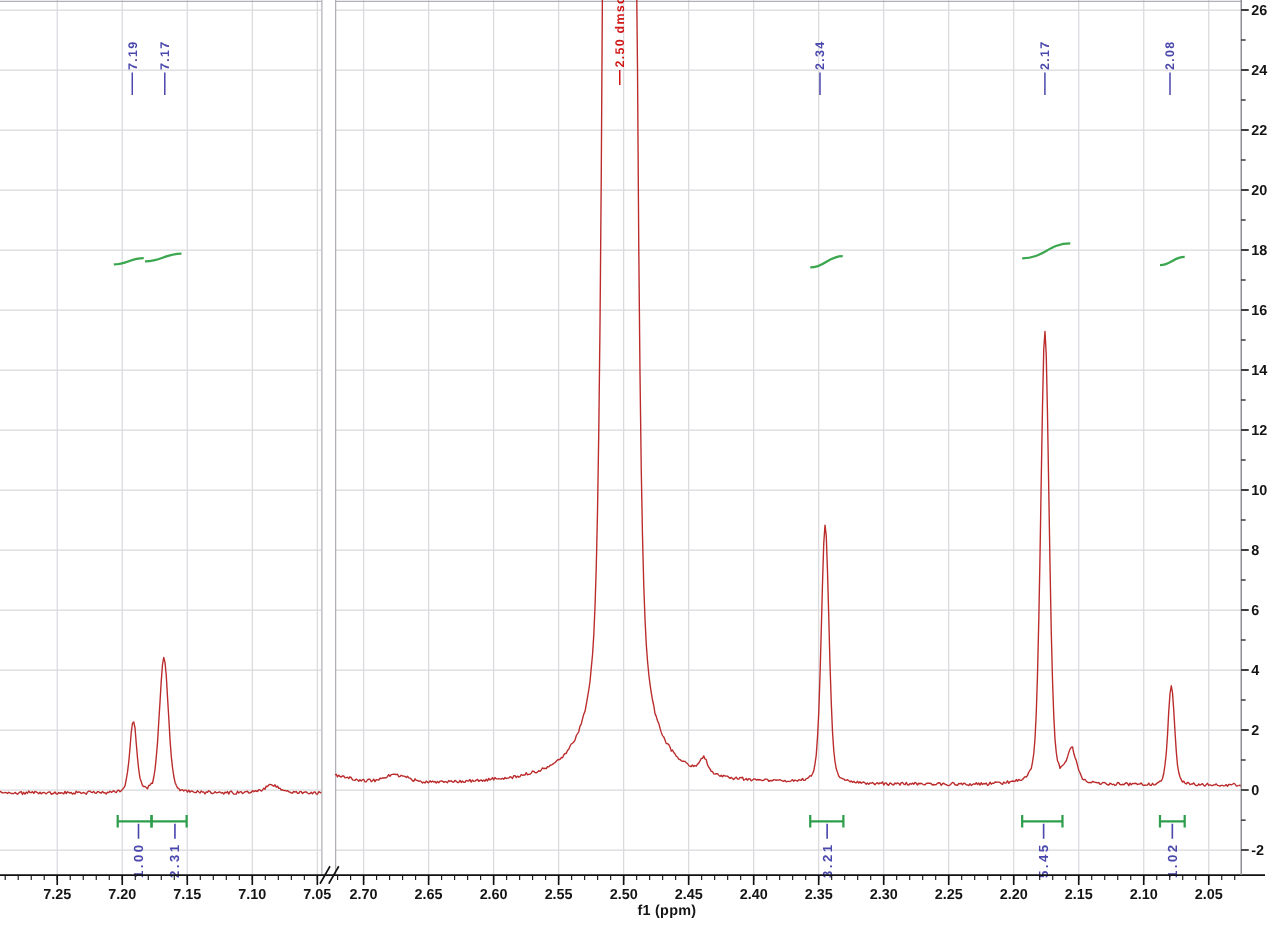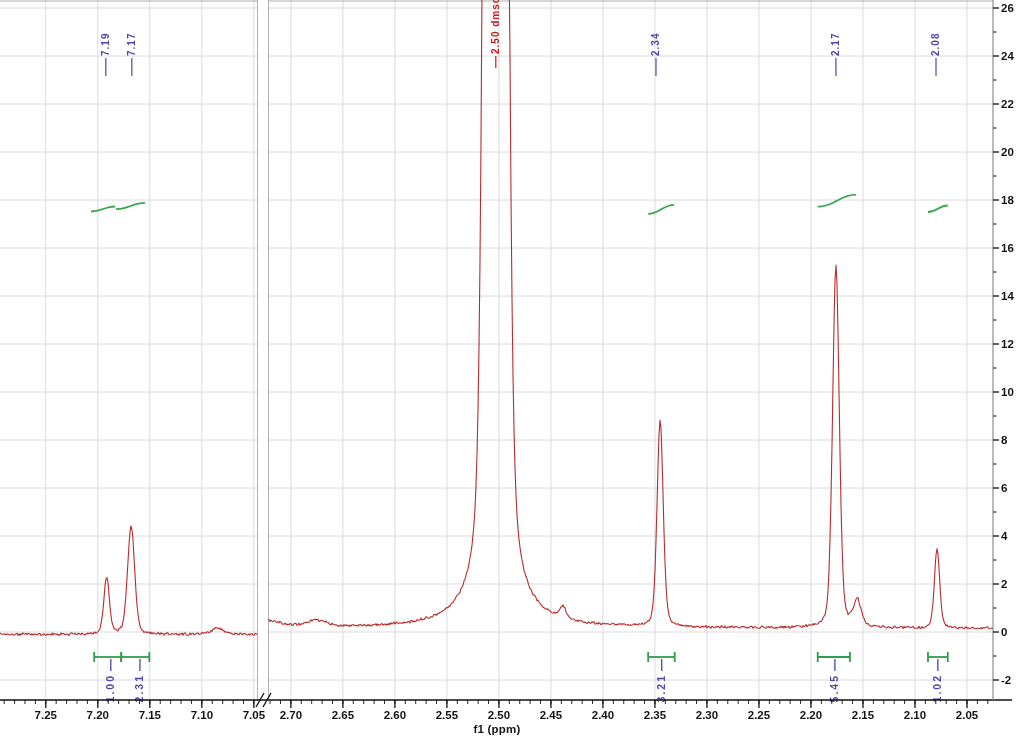--- a/index.html
+++ b/index.html
@@ -1,19 +1,19 @@
 <!DOCTYPE html>
 <html><head>
 <meta charset="utf-8">
 <style>
   html,body{margin:0;padding:0;background:#fff;}
   #stage{position:relative;width:1024px;height:747px;background:#fff;overflow:hidden;
          font-family:"Liberation Sans",sans-serif;}
   #chart-svg{position:absolute;left:0;top:0;}
-  #xlabel{position:absolute;left:437px;top:723px;width:120px;text-align:center;
+  #xlabel{position:absolute;left:437px;top:723px;width:120px;text-align:right;
           font-size:11.5px;font-weight:bold;color:#141414;letter-spacing:0.2px;}
 </style>
 </head>
 <body>
 
 <div id="stage">
   <svg id="chart-svg" width="1024" height="747" viewBox="0 0 1024 747">
       <g>
         <line x1="0" y1="680" x2="257" y2="680" stroke="#dadade" stroke-width="1"></line>
         <line x1="0" y1="632" x2="257" y2="632" stroke="#dadade" stroke-width="1"></line>

